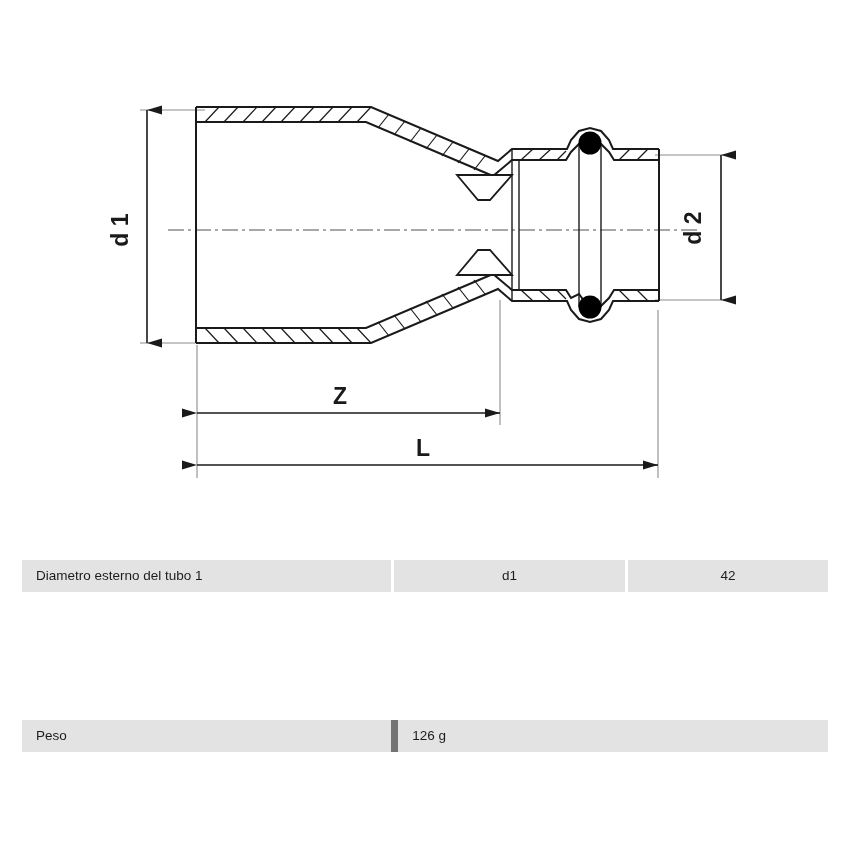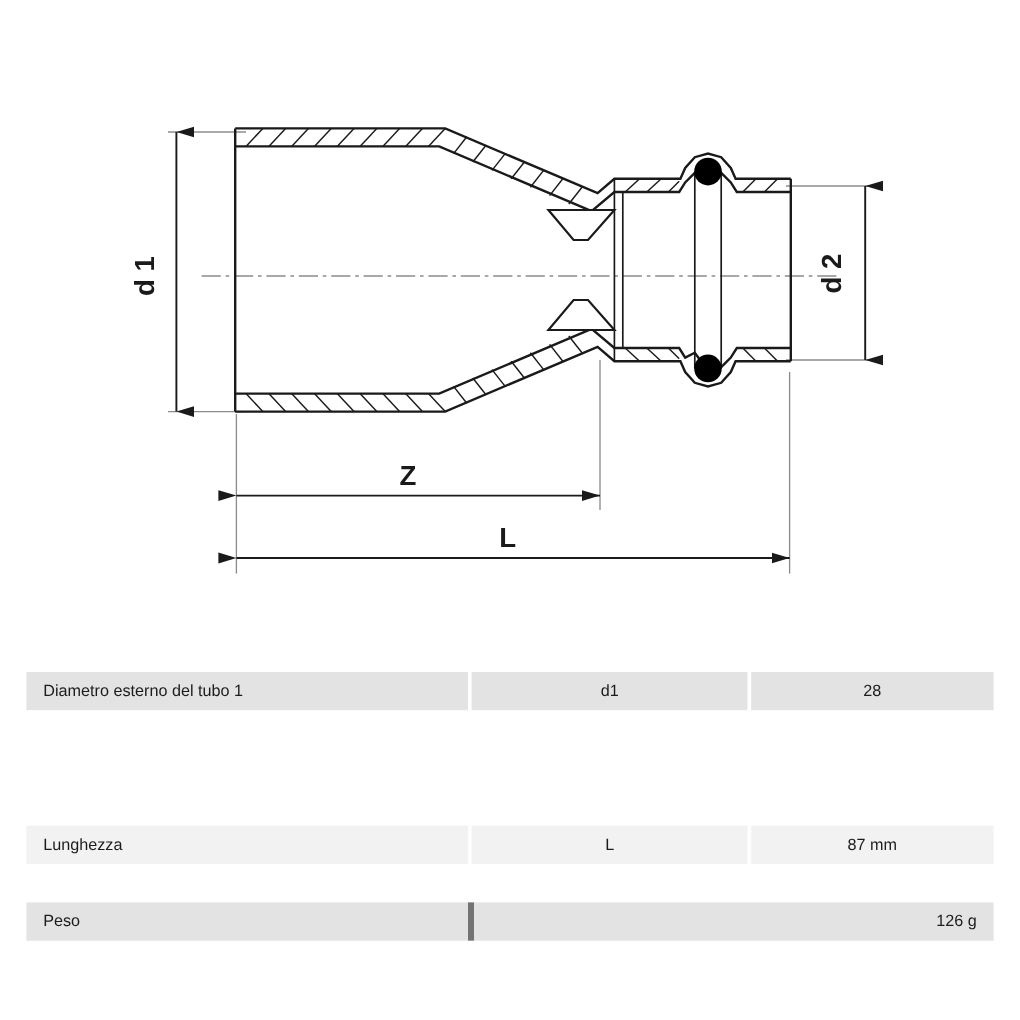--- a/index.html
+++ b/index.html
@@ -73,22 +73,22 @@
     width: 224px;
     text-align: center;
     border-left: 3px solid #ffffff;
   }
   .cell-value {
     width: 190px;
     text-align: center;
     border-left: 3px solid #ffffff;
   }
   .cell-wide {
-    text-align: right;
-    border-left: 5px solid #737373;
+    text-align: left;
+    border-left: 7px solid #737373;
     margin-left: 13px;
   }
   .row-spacer td {
     height: 3px;
     line-height: 3px;
     padding: 0;
     background: #ffffff;
   }
 </style>
 </head>
@@ -244,35 +244,30 @@
       </g>
 
     </svg>
   </div>
 
   <table id="spec-table">
     <tbody id="spec-tbody">
     <tr class="row-odd">
           <td class="cell-label">Diametro esterno del tubo 1</td>
           <td class="cell-symbol">d1</td>
-          <td class="cell-value">28</td>
-        </tr>
-        <tr class="row-spacer">
-          <td colspan="3"></td>
-        </tr>
-        <tr class="row-spacer">
-          <td colspan="3"></td>
-        </tr>
-        <tr class="row-spacer">
-          <td colspan="3"></td>
-        </tr>
-        <tr class="row-even">
-          <td class="cell-label">Lunghezza</td>
-          <td class="cell-symbol">L</td>
-          <td class="cell-value">87 mm</td>
+          <td class="cell-value">42</td>
+        </tr>
+        <tr class="row-spacer">
+          <td colspan="3"></td>
+        </tr>
+        <tr class="row-spacer">
+          <td colspan="3"></td>
+        </tr>
+        <tr class="row-spacer">
+          <td colspan="3"></td>
         </tr>
         <tr class="row-spacer">
           <td colspan="3"></td>
         </tr>
         <tr class="row-odd">
           <td class="cell-label">Peso</td>
           <td class="cell-wide" colspan="2">126 g</td>
         </tr>
         <tr class="row-spacer">
           <td colspan="3"></td>

